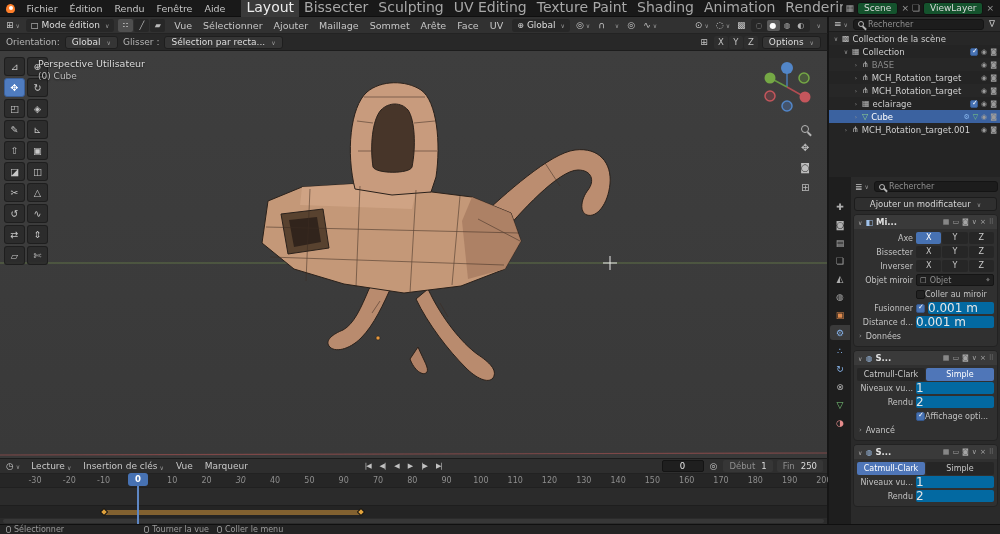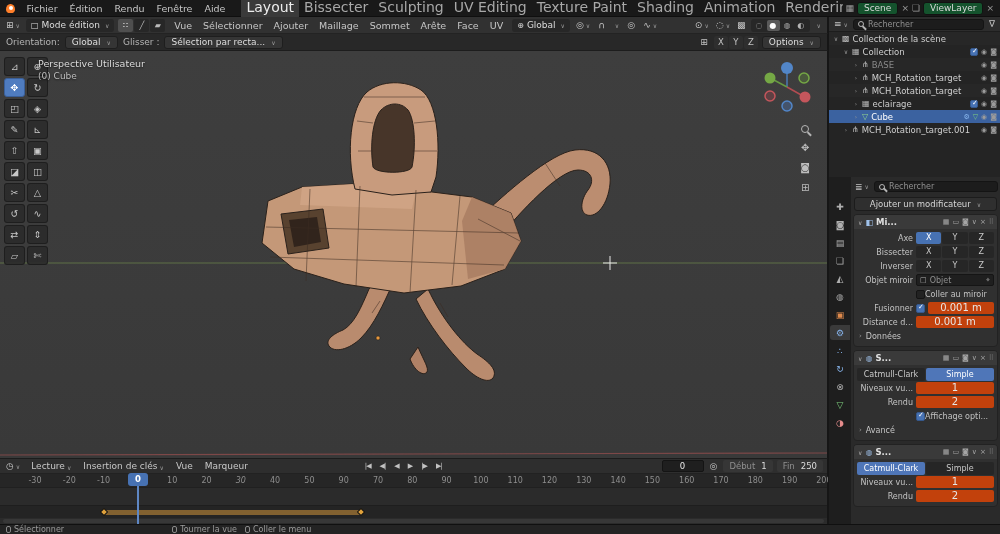--- a/index.html
+++ b/index.html
@@ -107,35 +107,35 @@
 .grip{font-size:7px;color:#777;letter-spacing:-1px}
 .panel-b{padding:2px 3px 3px}
 .prow{display:flex;align-items:center;height:14px;gap:3px}
 .plabel{width:56px;min-width:56px;text-align:right;font-size:8px;color:#c2c2c2;white-space:nowrap;overflow:hidden}
 .seg3{display:flex;flex:1;gap:1px}
 .seg3 span{flex:1;height:12px;line-height:12px;text-align:center;background:#262626;font-size:8px;color:#c9c9c9;border-radius:2px}
 .seg3 span.on{background:#4772b3;color:#fff}
 .seg2{display:flex;flex:1;gap:1px}
 .seg2 span{flex:1;height:13px;line-height:13px;text-align:center;background:#262626;font-size:8px;color:#c9c9c9;border-radius:2px;white-space:nowrap;overflow:hidden}
 .seg2 span.on{background:#4f76b8;color:#fff}
-.valfield{flex:1;height:12px;line-height:12px;background:#c2410c;border-radius:2px;text-align:center;font-size:10px;color:#e6e6e6}
+.valfield{flex:1;height:12px;line-height:12px;background:#0369a1;border-radius:2px;font-size:12px;color:#e6e6e6}
 .objfield{flex:1;height:12px;background:#1f1f1f;border:1px solid #151515;border-radius:2px;display:flex;align-items:center;gap:3px;padding:0 3px;font-size:8px}
 .obj-ic{font-size:7px;color:#b0b0b0}
 .cbrow{display:flex;flex:1}
 .cb{width:9px;height:9px;min-width:9px;background:#222;border:1px solid #141414;border-radius:2px;position:relative;display:inline-block}
 .cb.on{background:#4772b3;border-color:#35588c}
 .cb.on::after{content:"✓";position:absolute;left:1px;top:-2px;font-size:7px;color:#fff}
 .cbl{font-size:8px;color:#c2c2c2;white-space:nowrap;overflow:hidden}
 .sect{color:#c6c6c6;font-size:8px;gap:4px;padding-left:2px}
 .sect .arr{font-size:7px;color:#999}
 
 .statusbar{position:absolute;left:0;right:0;bottom:0;height:10px;background:#232323;border-top:1px solid #101010;display:flex;align-items:center;gap:8px;padding:0 6px;font-size:8px;color:#9c9c9c}
 .sb-group{display:inline-flex;align-items:center;gap:3px;white-space:nowrap}
 .mouse{width:5px;height:7px;border:1px solid #8a8a8a;border-radius:2px;display:inline-block}
-.mid1{margin-left:100px}
+.mid1{margin-left:72px}
 .sb-stats{margin-left:auto;white-space:nowrap}
 </style>
 </head>
 <body>
 
 <div class="app">
 
   <div class="topbar">
     <span class="blender-logo"></span>
     <div style="display:flex" id="topbar-menus">

